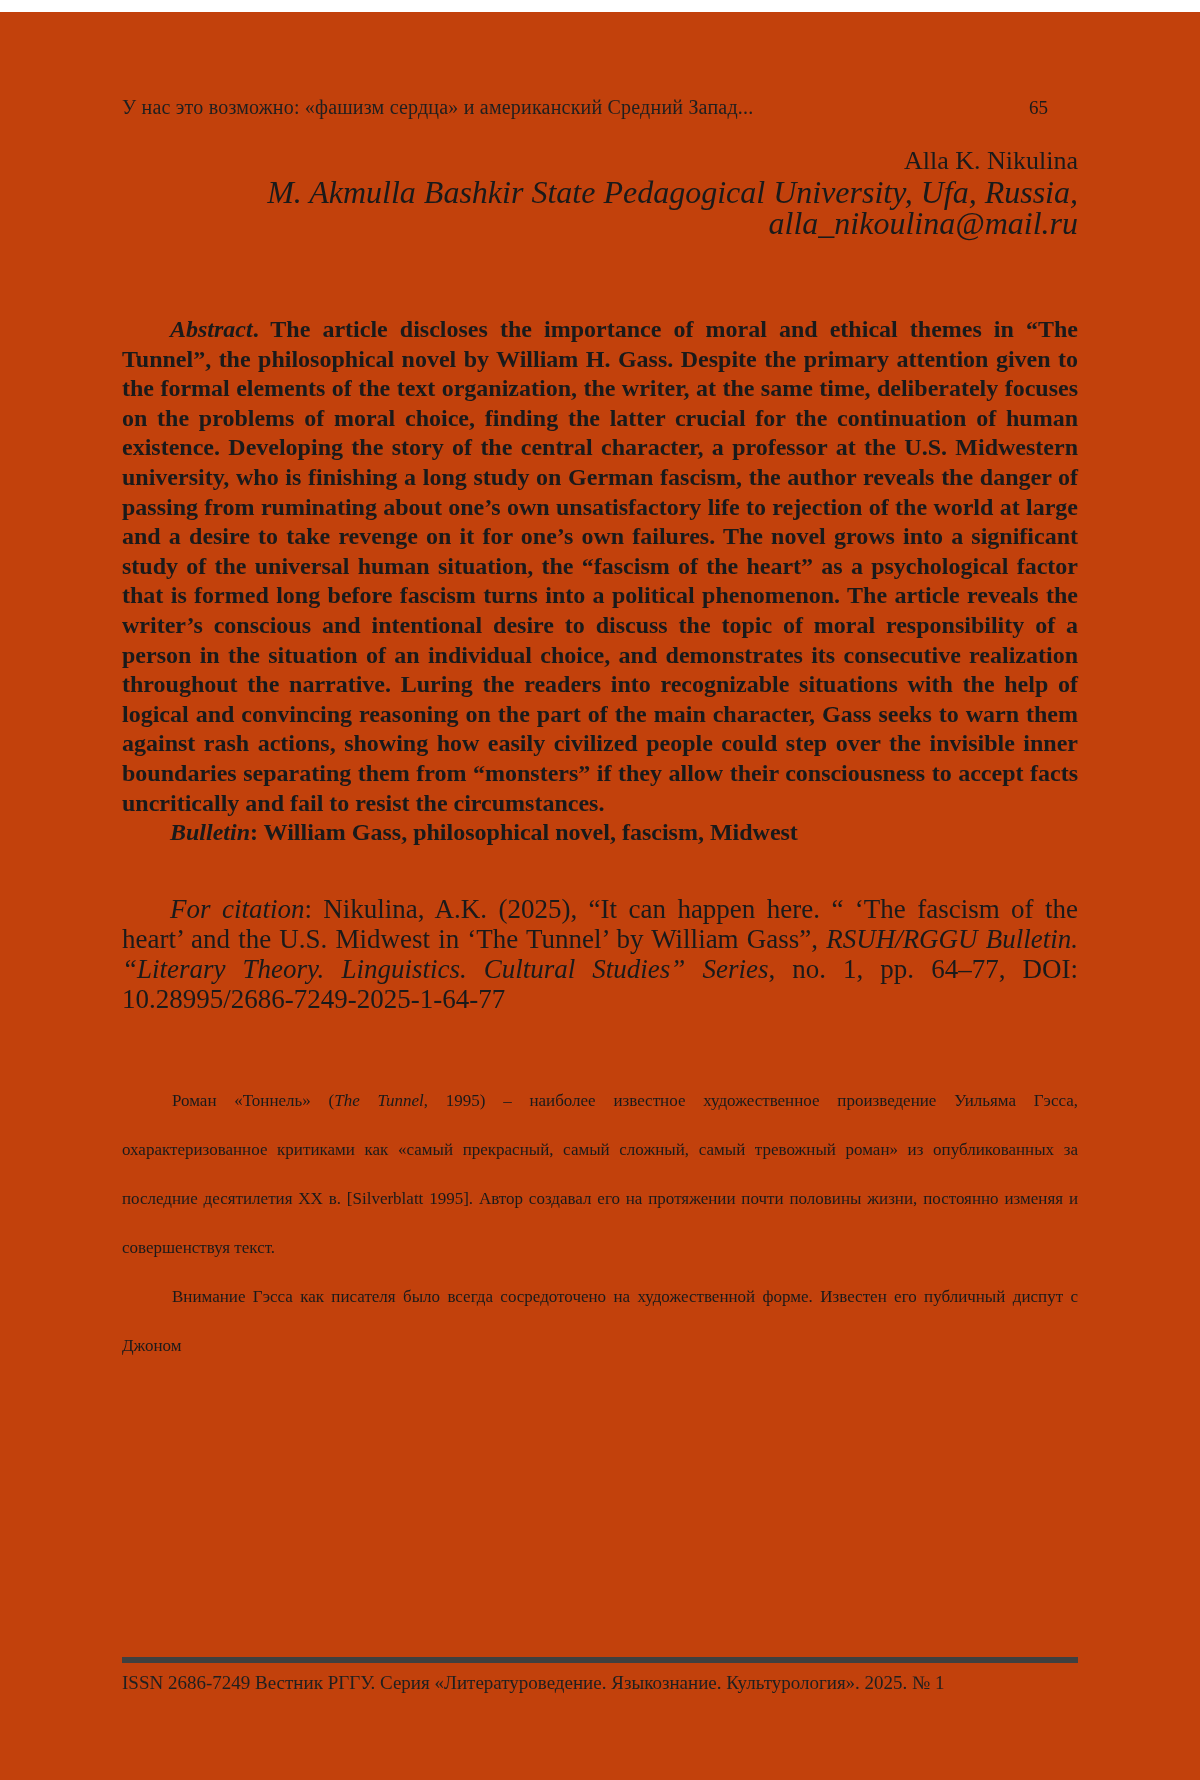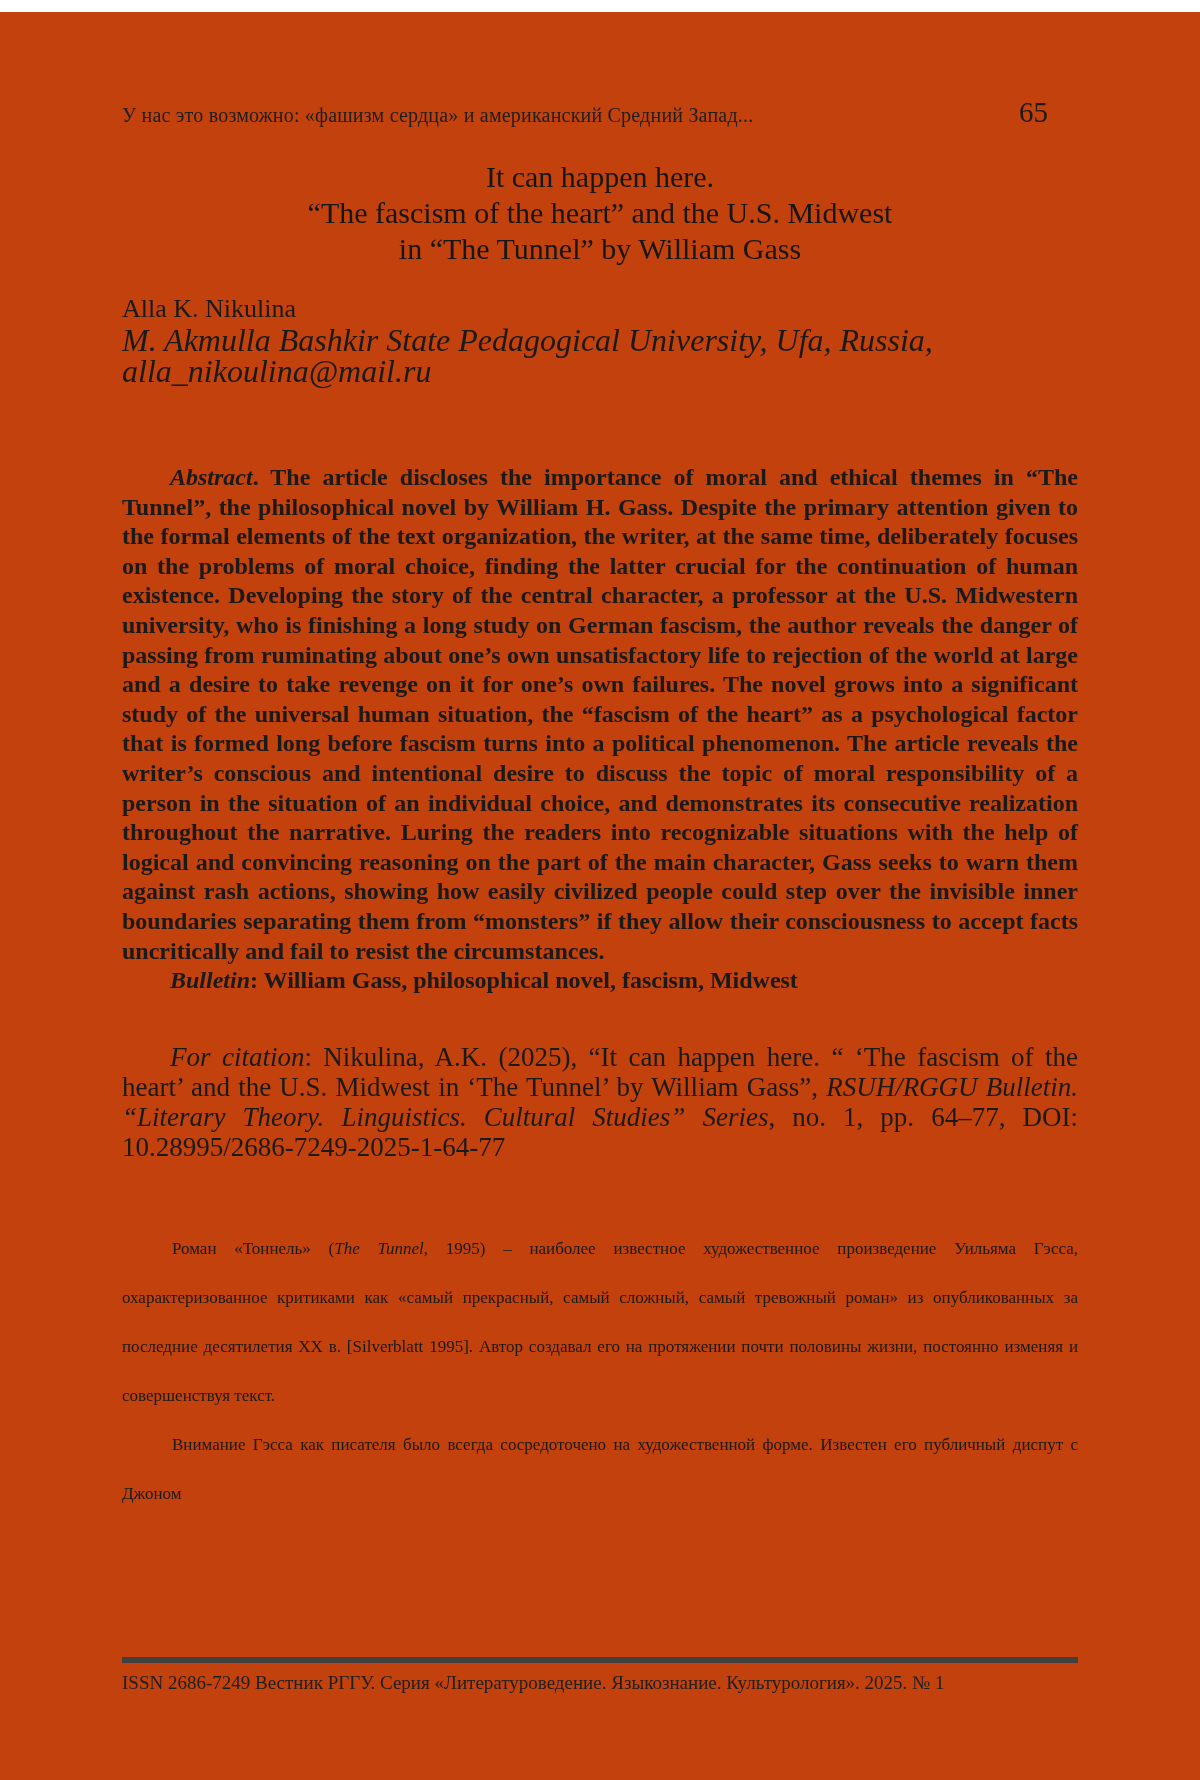--- a/index.html
+++ b/index.html
@@ -24,34 +24,34 @@
     display: flex;
     justify-content: space-between;
     align-items: baseline;
   }
   .running-head {
     font-size: 20px;
     letter-spacing: 0.2px;
     color: #1f1f1f;
   }
   .page-number {
-    font-size: 29px;
+    font-size: 19px;
     padding-right: 30px;
     color: #1a1a1a;
   }
   .title {
     margin-top: 30px;
     text-align: center;
     font-size: 30px;
     line-height: 36px;
     color: #161616;
   }
   .author-block {
     margin-top: 26px;
-    text-align: left;
+    text-align: right;
   }
   .author-name {
     font-size: 26px;
     line-height: 32px;
   }
   .affiliation, .email {
     font-style: italic;
     font-size: 32px;
     line-height: 31px;
   }
@@ -94,25 +94,20 @@
 <body>
 
 <div class="page">
   <div class="content">
 
     <div class="running-row">
       <span class="running-head">У нас это возможно: «фашизм сердца» и американский Средний Запад...</span>
       <span class="page-number">65</span>
     </div>
 
-    <div class="title">
-      <div>It can happen here.</div>
-      <div>“The fascism of the heart” and the U.S. Midwest</div>
-      <div>in “The Tunnel” by William Gass</div>
-    </div>
 
     <div class="author-block">
       <div class="author-name">Alla K. Nikulina</div>
       <div class="affiliation">M. Akmulla Bashkir State Pedagogical University, Ufa, Russia,</div>
       <div class="email">alla_nikoulina@mail.ru</div>
     </div>
 
     <div class="abstract-block">
       <p><span class="italic">Abstract</span><span>. The article discloses the importance of moral and ethical themes in “The Tunnel”, the philosophical novel by William H. Gass. Despite the primary attention given to the formal elements of the text organization, the writer, at the same time, deliberately focuses on the problems of moral choice, finding the latter crucial for the continuation of human existence. Developing the story of the central character, a professor at the U.S. Midwestern university, who is finishing a long study on German fascism, the author reveals the danger of passing from ruminating about one’s own unsatisfactory life to rejection of the world at large and a desire to take revenge on it for one’s own failures. The novel grows into a significant study of the universal human situation, the “fascism of the heart” as a psychological factor that is formed long before fascism turns into a political phenomenon. The article reveals the writer’s conscious and intentional desire to discuss the topic of moral responsibility of a person in the situation of an individual choice, and demonstrates its consecutive realization throughout the narrative. Luring the readers into recognizable situations with the help of logical and convincing reasoning on the part of the main character, Gass seeks to warn them against rash actions, showing how easily civilized people could step over the invisible inner boundaries separating them from “monsters” if they allow their consciousness to accept facts uncritically and fail to resist the circumstances.</span></p>
       <p><span class="italic">Bulletin</span><span>: William Gass, philosophical novel, fascism, Midwest</span></p>

